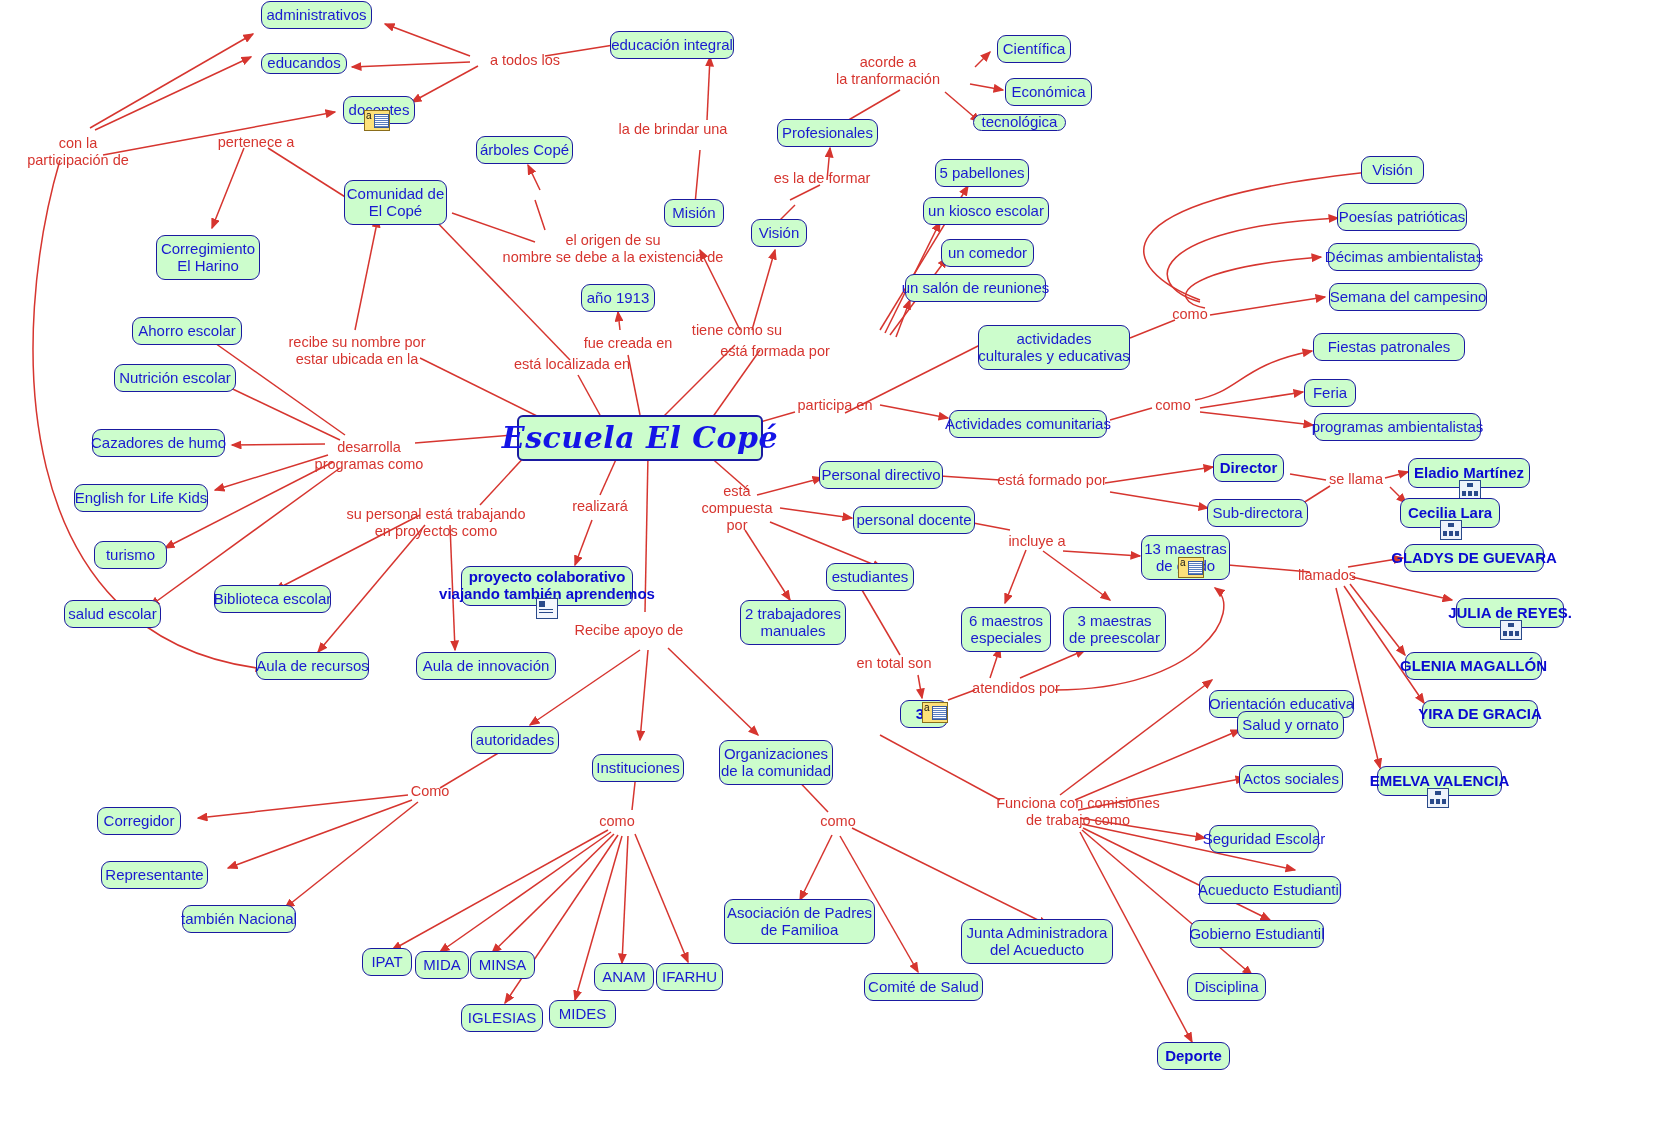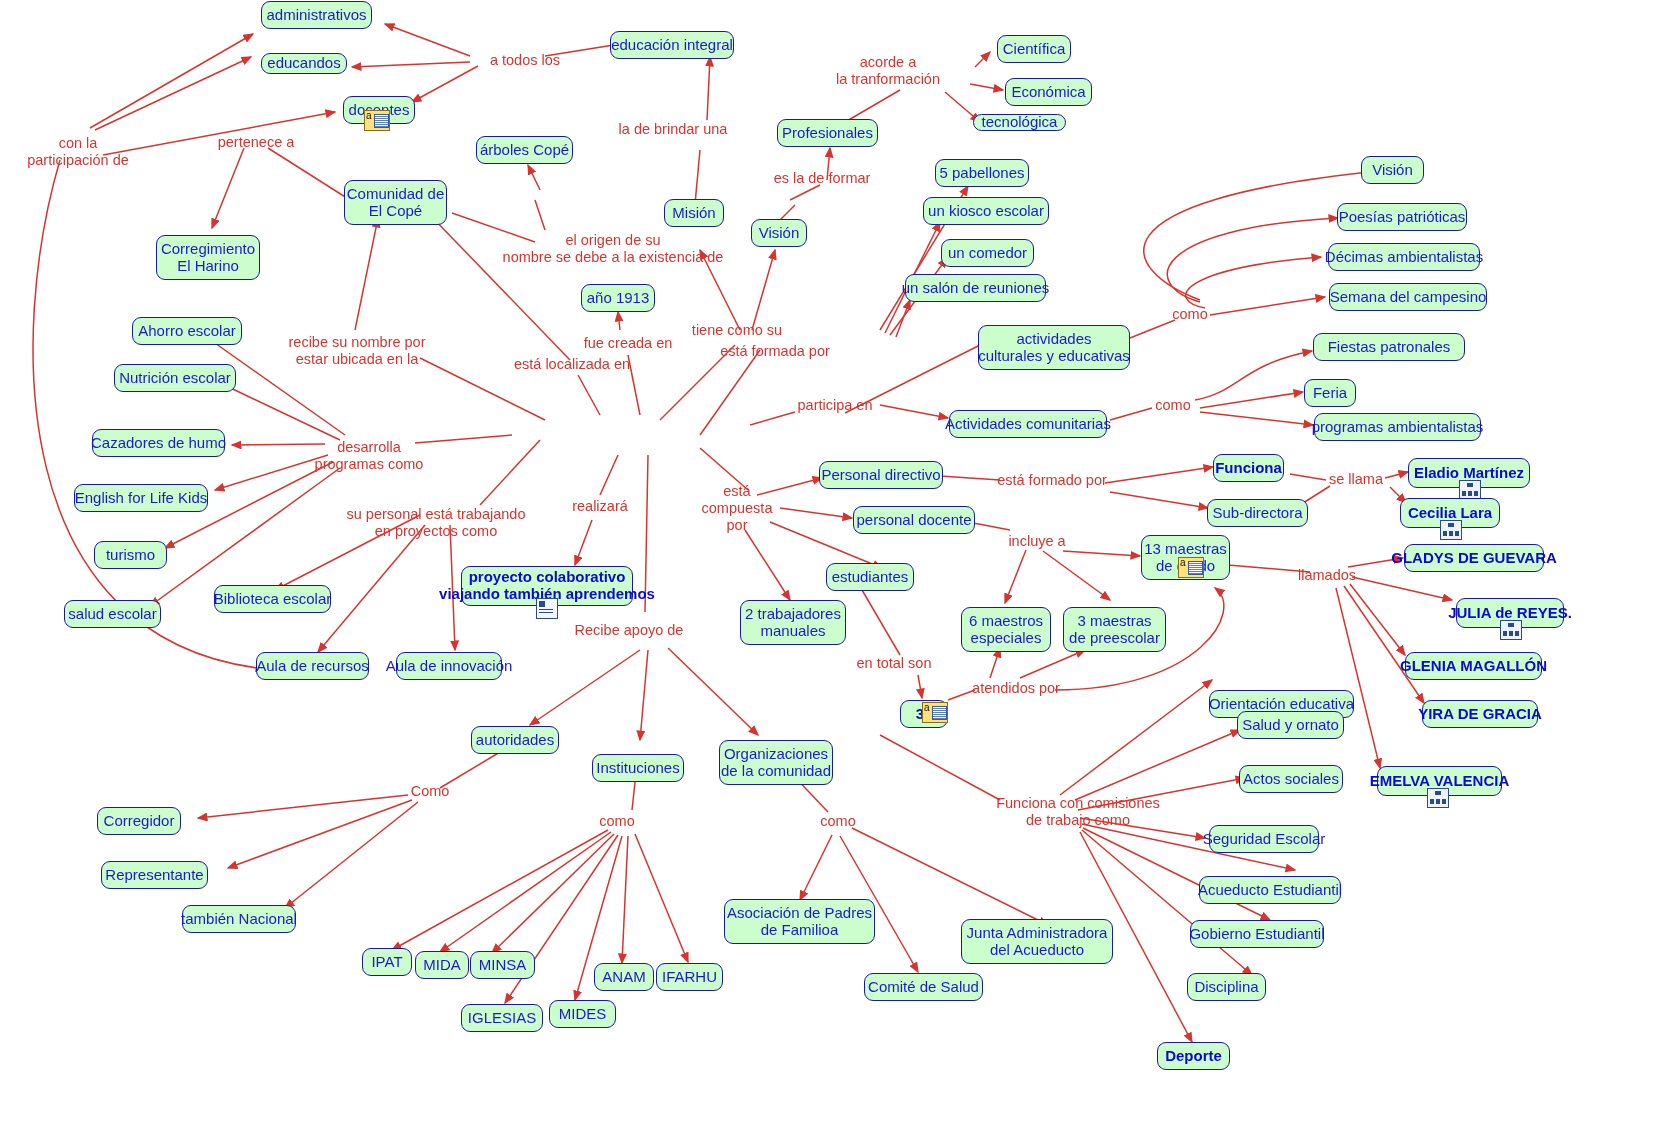--- a/index.html
+++ b/index.html
@@ -282,23 +282,24 @@
   <div class="node" style="left:64px;top:600px;width:97px;height:28px">salud escolar</div>
   <div class="node" style="left:214px;top:585px;width:117px;height:28px">Biblioteca escolar</div>
 
   <div class="node" style="left:978px;top:325px;width:152px;height:45px">actividades
 culturales y educativas</div>
   <div class="node" style="left:949px;top:410px;width:158px;height:28px">Actividades comunitarias</div>
   <div class="node" style="left:1313px;top:333px;width:152px;height:28px">Fiestas patronales</div>
   <div class="node" style="left:1304px;top:379px;width:52px;height:28px">Feria</div>
   <div class="node" style="left:1314px;top:413px;width:167px;height:28px">programas ambientalistas</div>
 
+  <div class="node center" style="left:517px;top:415px;width:246px;height:46px">Escuela El Copé</div>
 
   <div class="node" style="left:819px;top:461px;width:124px;height:28px">Personal directivo</div>
-  <div class="node bold" style="left:1213px;top:454px;width:71px;height:28px">Funciona</div>
+  <div class="node bold" style="left:1213px;top:454px;width:71px;height:28px">Director</div>
   <div class="node" style="left:1207px;top:499px;width:101px;height:28px">Sub-directora</div>
   <div class="node bold" style="left:1408px;top:458px;width:122px;height:30px">Eladio Martínez</div>
   <div class="ico org" style="left:1459px;top:480px"></div>
   <div class="node bold" style="left:1400px;top:498px;width:100px;height:30px">Cecilia Lara</div>
   <div class="ico org" style="left:1440px;top:520px"></div>
 
   <div class="node" style="left:853px;top:506px;width:122px;height:28px">personal docente</div>
   <div class="node" style="left:1141px;top:535px;width:89px;height:45px">13 maestras
 de grado</div>
   <div class="ico note" style="left:1178px;top:557px"></div>
@@ -319,21 +320,21 @@
   <div class="node" style="left:1063px;top:607px;width:103px;height:45px">3 maestras
 de preescolar</div>
   <div class="node bold" style="left:900px;top:700px;width:48px;height:28px">36</div>
   <div class="ico note" style="left:922px;top:702px"></div>
 
   <div class="node bold" style="left:461px;top:566px;width:172px;height:40px">proyecto colaborativo
 viajando también aprendemos</div>
   <div class="ico doc" style="left:536px;top:598px"></div>
 
   <div class="node" style="left:256px;top:652px;width:113px;height:28px">Aula de recursos</div>
-  <div class="node" style="left:396px;top:652px;width:106px;height:28px">Aula de innovación</div>
+  <div class="node" style="left:416px;top:652px;width:140px;height:28px">Aula de innovación</div>
 
   <div class="node" style="left:471px;top:726px;width:88px;height:28px">autoridades</div>
   <div class="node" style="left:592px;top:754px;width:92px;height:28px">Instituciones</div>
   <div class="node" style="left:719px;top:740px;width:114px;height:45px">Organizaciones
 de la comunidad</div>
 
   <div class="node" style="left:97px;top:807px;width:84px;height:28px">Corregidor</div>
   <div class="node" style="left:101px;top:861px;width:107px;height:28px">Representante</div>
   <div class="node" style="left:182px;top:905px;width:114px;height:28px">también Nacional</div>
 

